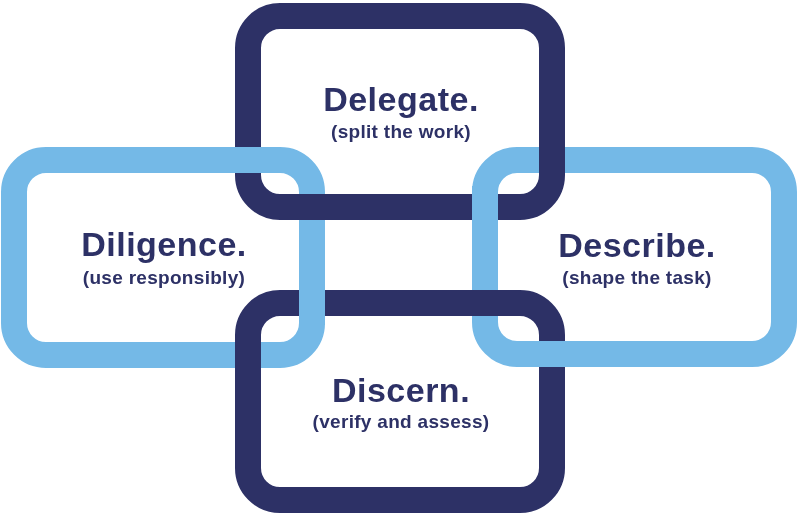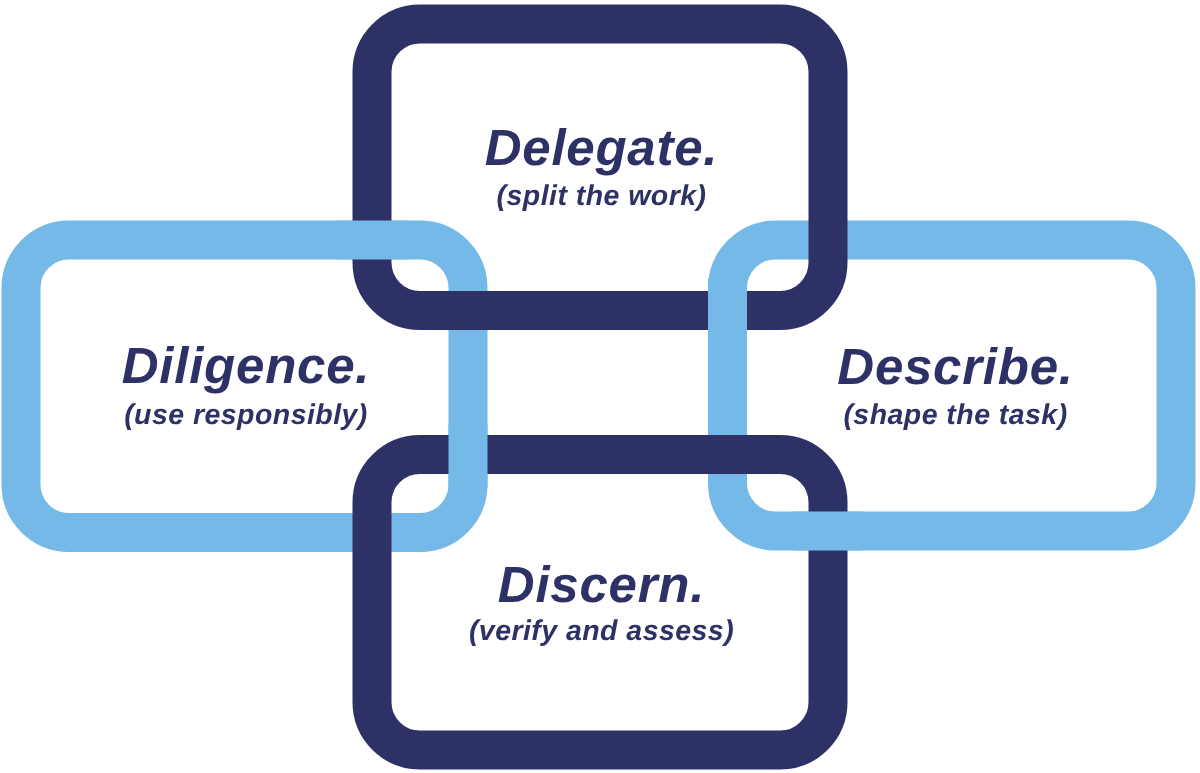--- a/index.html
+++ b/index.html
@@ -6,21 +6,20 @@
     margin: 0;
     padding: 0;
     background: #ffffff;
   }
   .canvas {
     position: relative;
     width: 800px;
     height: 515px;
     background: #ffffff;
     overflow: hidden;
-    font-style: italic;
   }
   svg { display: block; }
   .link-frame {
     fill: none;
     stroke-width: 26;
   }
   .weave-patch {
     fill: none;
     stroke-width: 26;
     stroke-linecap: butt;

